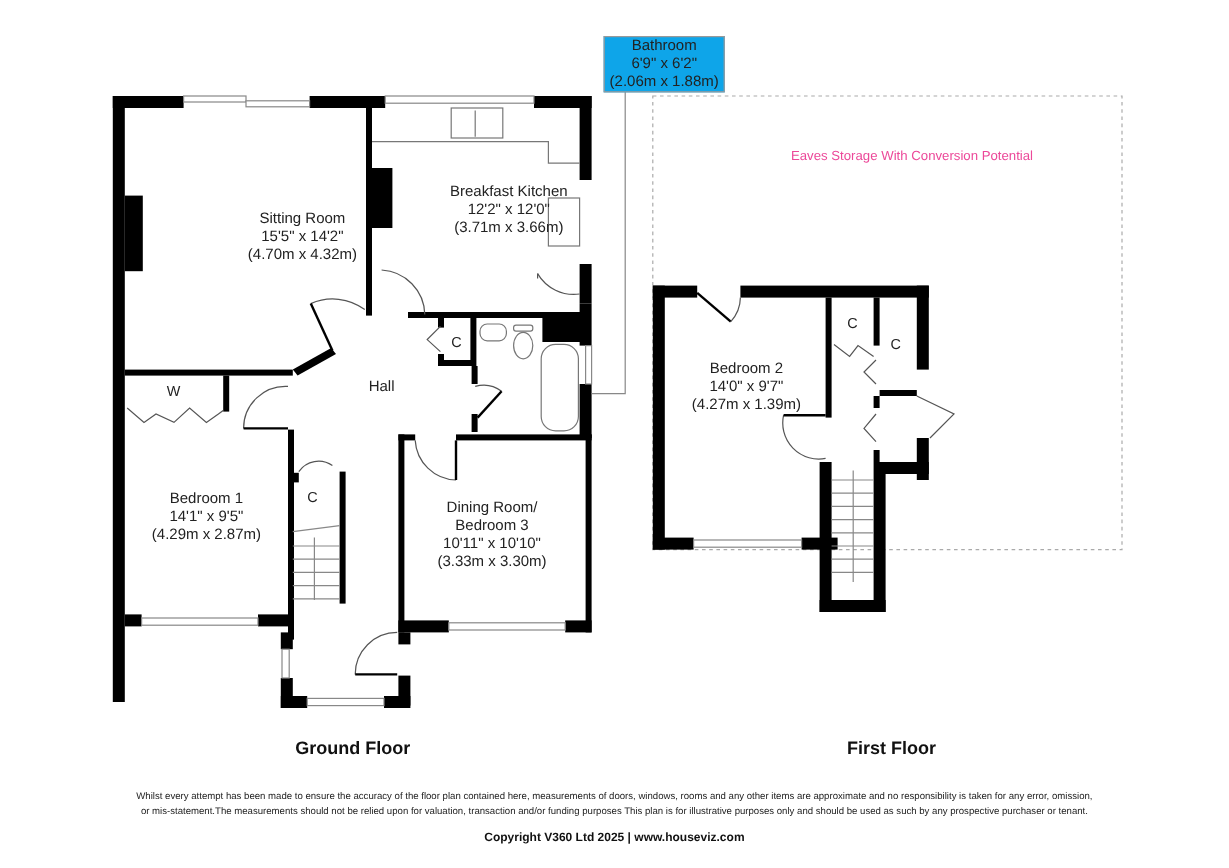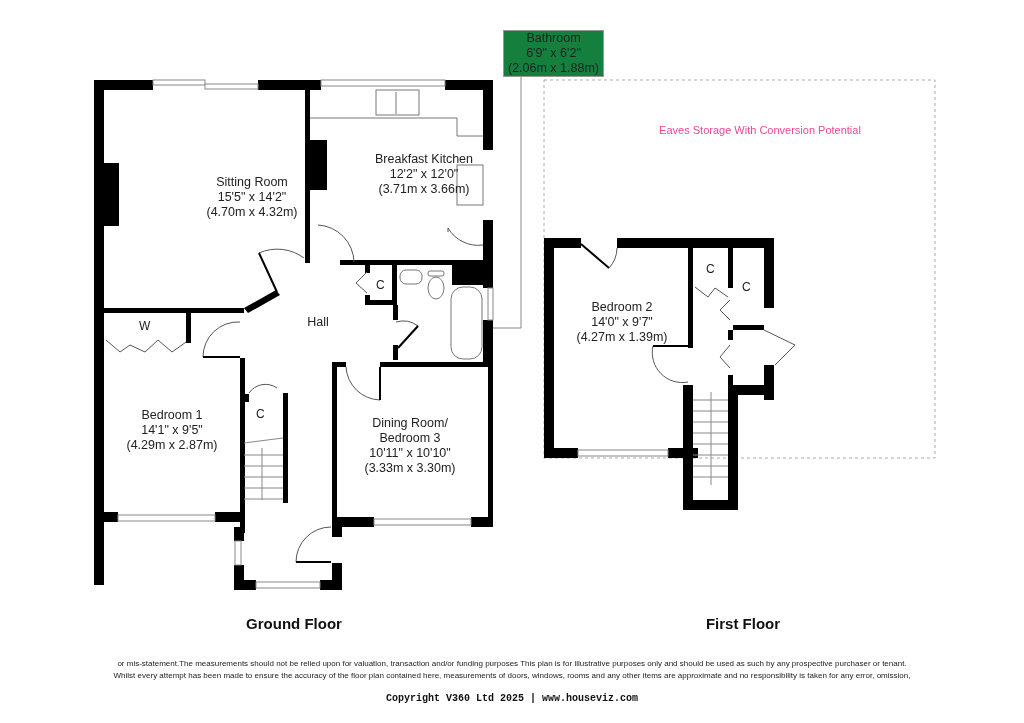--- a/index.html
+++ b/index.html
@@ -1,23 +1,23 @@
 <!DOCTYPE html>
 <html><head>
 <meta charset="utf-8">
 <style>
   html, body { margin:0; padding:0; background:#ffffff; }
   body { width:1024px; height:723px; position:relative; overflow:hidden; font-family:"Liberation Sans", sans-serif; color:#111; }
   svg.plan { position:absolute; left:0; top:0; width:1024px; height:723px; }
   .lbl { position:absolute; text-align:center; font-size:12.5px; line-height:15px; color:#222; white-space:nowrap; transform:translateX(-50%); }
   .lbl div { white-space:nowrap; }
-  .callout { position:absolute; left:503px; top:30px; width:99px; height:45px; border:1px solid #999; background:#15803d; font-size:12.5px; line-height:15px; text-align:center; color:#222; }
+  .callout { position:absolute; left:503px; top:30px; width:99px; height:45px; border:1px solid #999; background:#0ea5e9; font-size:12.5px; line-height:15px; text-align:center; color:#222; }
   .floor-title { position:absolute; font-weight:bold; font-size:15px; transform:translateX(-50%); white-space:nowrap; }
   .disclaimer { position:absolute; left:0; width:1024px; top:658px; text-align:center; font-size:8px; line-height:11.5px; color:#222; }
-  .copyright { position:absolute; left:0; width:1024px; top:693px; text-align:center; font-size:10px; font-weight:bold; color:#111;font-family:Liberation Mono, monospace; }
+  .copyright { position:absolute; left:0; width:1024px; top:693px; text-align:center; font-size:10px; font-weight:bold; color:#111; }
   .eaves { position:absolute; left:740px; top:124px; transform:translateX(-50%); font-size:11px; white-space:nowrap; color:#ec4899;margin-left:20px; }
   .cl { position:absolute; font-size:12px; color:#222; }
 </style>
 </head>
 <body>
 
 <svg class="plan" viewBox="0 0 1024 723">
 
   <g fill="#000">
 
@@ -213,16 +213,16 @@
   <div>(4.27m x 1.39m)</div>
 </div>
 <div class="cl" style="left:706px; top:262px;">C</div>
 <div class="cl" style="left:742px; top:280px;">C</div>
 <div class="eaves">Eaves Storage With Conversion Potential</div>
 
 <div class="floor-title" style="left:294px; top:615px;">Ground Floor</div>
 <div class="floor-title" style="left:743px; top:615px;text-align:center;">First Floor</div>
 
 <div class="disclaimer">
+  <div>Whilst every attempt has been made to ensure the accuracy of the floor plan contained here, measurements of doors, windows, rooms and any other items are approximate and no responsibility is taken for any error, omission,</div>
   <div>or mis-statement.The measurements should not be relied upon for valuation, transaction and/or funding purposes This plan is for illustrative purposes only and should be used as such by any prospective purchaser or tenant.</div>
-  <div>Whilst every attempt has been made to ensure the accuracy of the floor plan contained here, measurements of doors, windows, rooms and any other items are approximate and no responsibility is taken for any error, omission,</div>
 </div>
 <div class="copyright">Copyright V360 Ltd 2025 | www.houseviz.com</div>
 
 </body></html>

